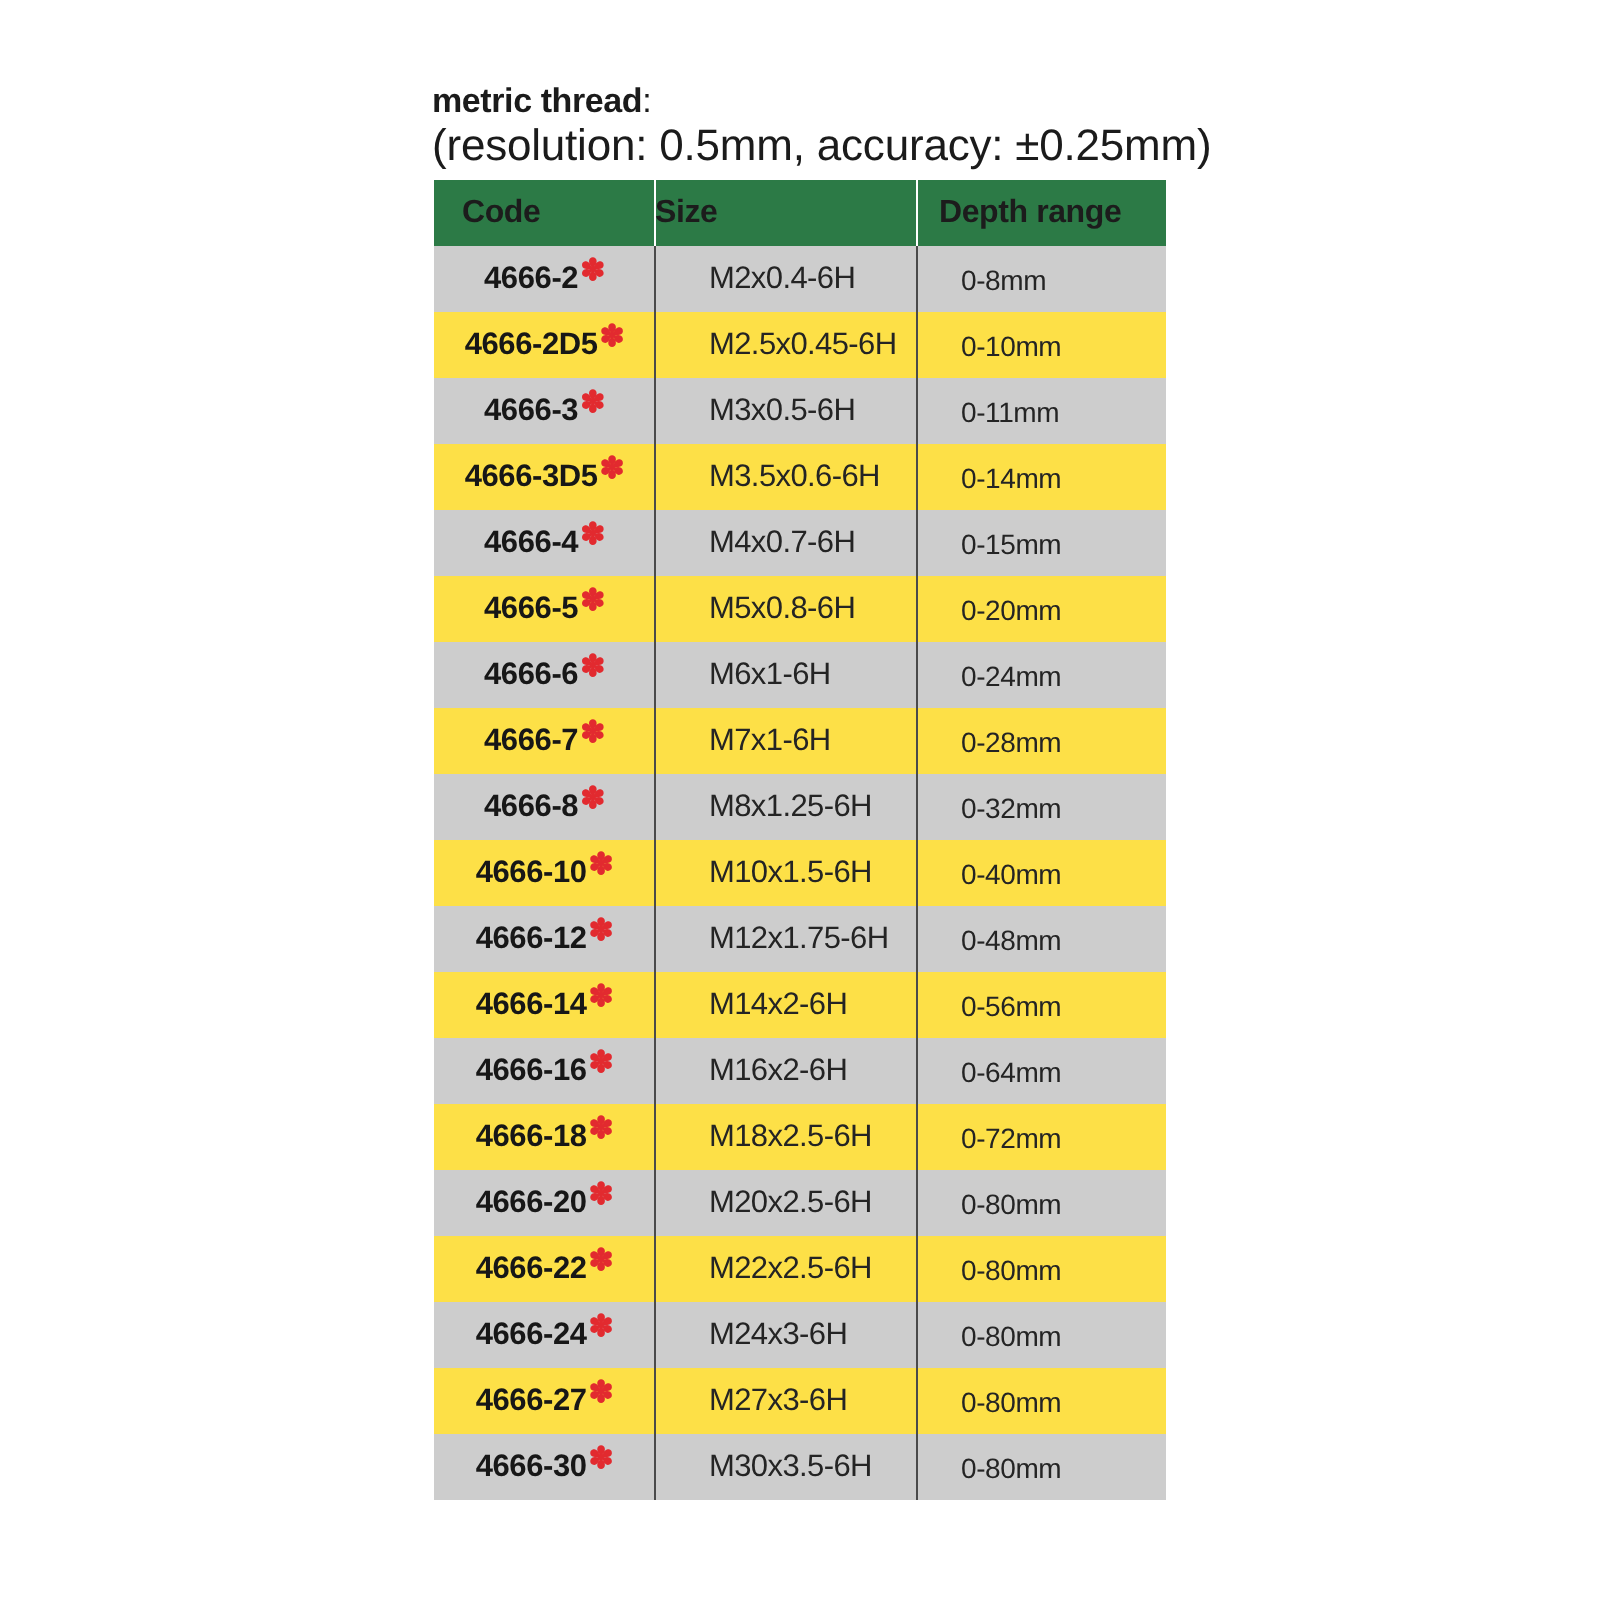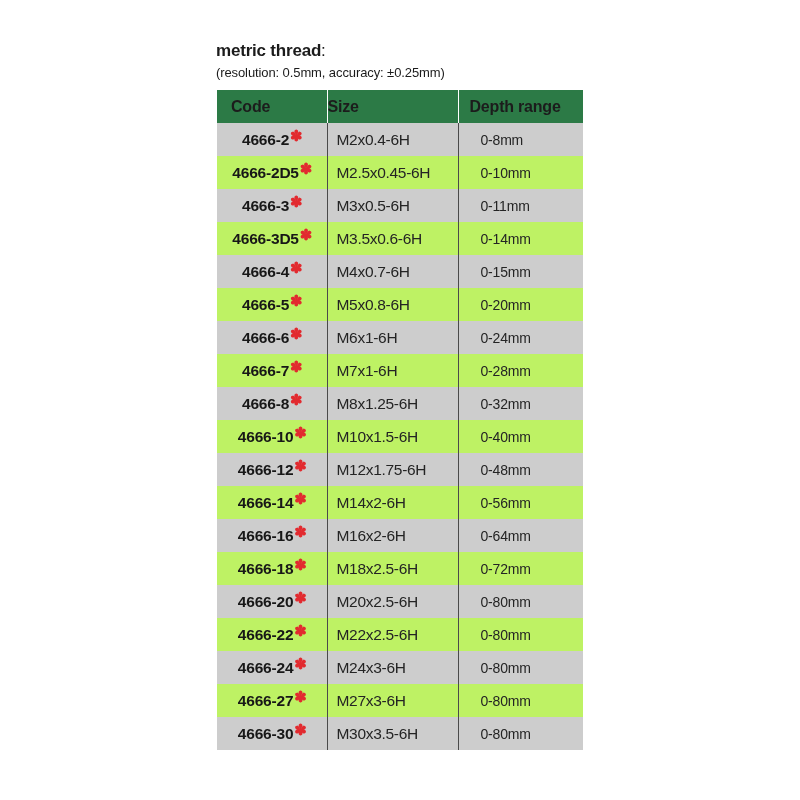--- a/index.html
+++ b/index.html
@@ -38,21 +38,21 @@
   .title-main {
     font-weight: bold;
     letter-spacing: -0.2px;
   }
 
   .title-colon {
     font-weight: normal;
   }
 
   .subtitle-line {
-    font-size: 13px;
+    font-size: 22px;
     line-height: 22px;
     color: #1b1b1b;
     font-weight: normal;
     white-space: nowrap;
     letter-spacing: -0.1px;
   }
 
   
   .spec-table {
     position: absolute;
@@ -91,35 +91,35 @@
     height: 31px;
     letter-spacing: -0.2px;
   }
 
   th.th-code  { padding-left: 14px; }
   th.th-size  { padding-left: 0; border-left: 1px solid #ffffff; }
   th.th-depth { padding-left: 11px; border-left: 1px solid #ffffff; }
 
   
   tbody tr.row-dark  { background: #cdcdcd; }
-  tbody tr.row-light { background: #bef264; }
+  tbody tr.row-light { background: #fde047; }
 
   td.cell-code {
     text-align: center;
     font-weight: bold;
     font-size: 15.5px;
     letter-spacing: -0.2px;
     color: #171717;
     position: relative;
     white-space: nowrap;
   }
 
   td.cell-size {
     text-align: left;
-    padding-left: 9px;
+    padding-left: 27px;
     border-left: 1px solid #4a4a4a;
     font-weight: normal;
     font-size: 15.5px;
     letter-spacing: -0.3px;
     color: #242424;
     white-space: nowrap;
   }
 
   td.cell-depth {
     text-align: left;

